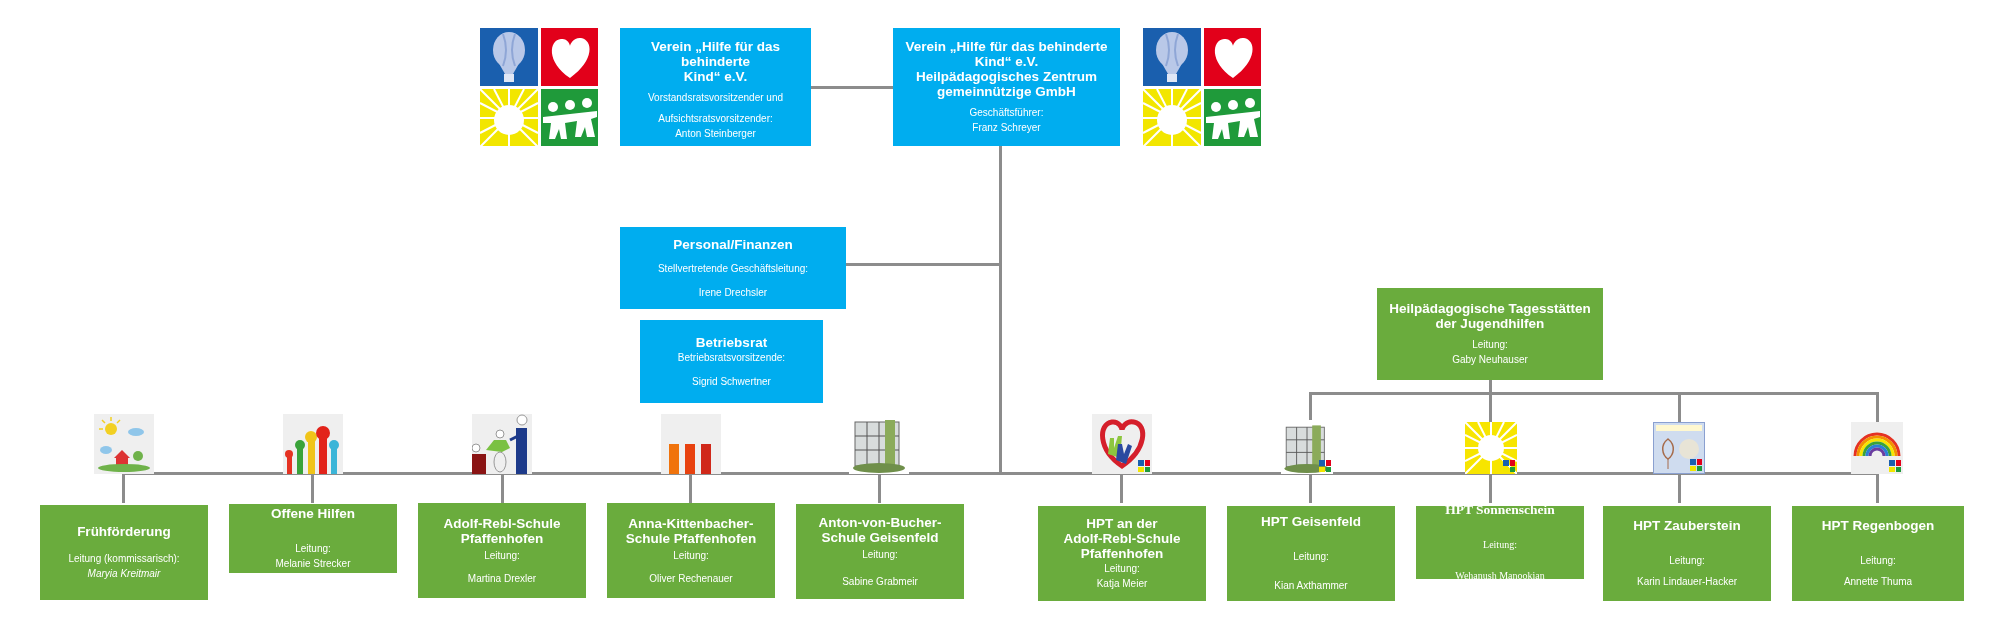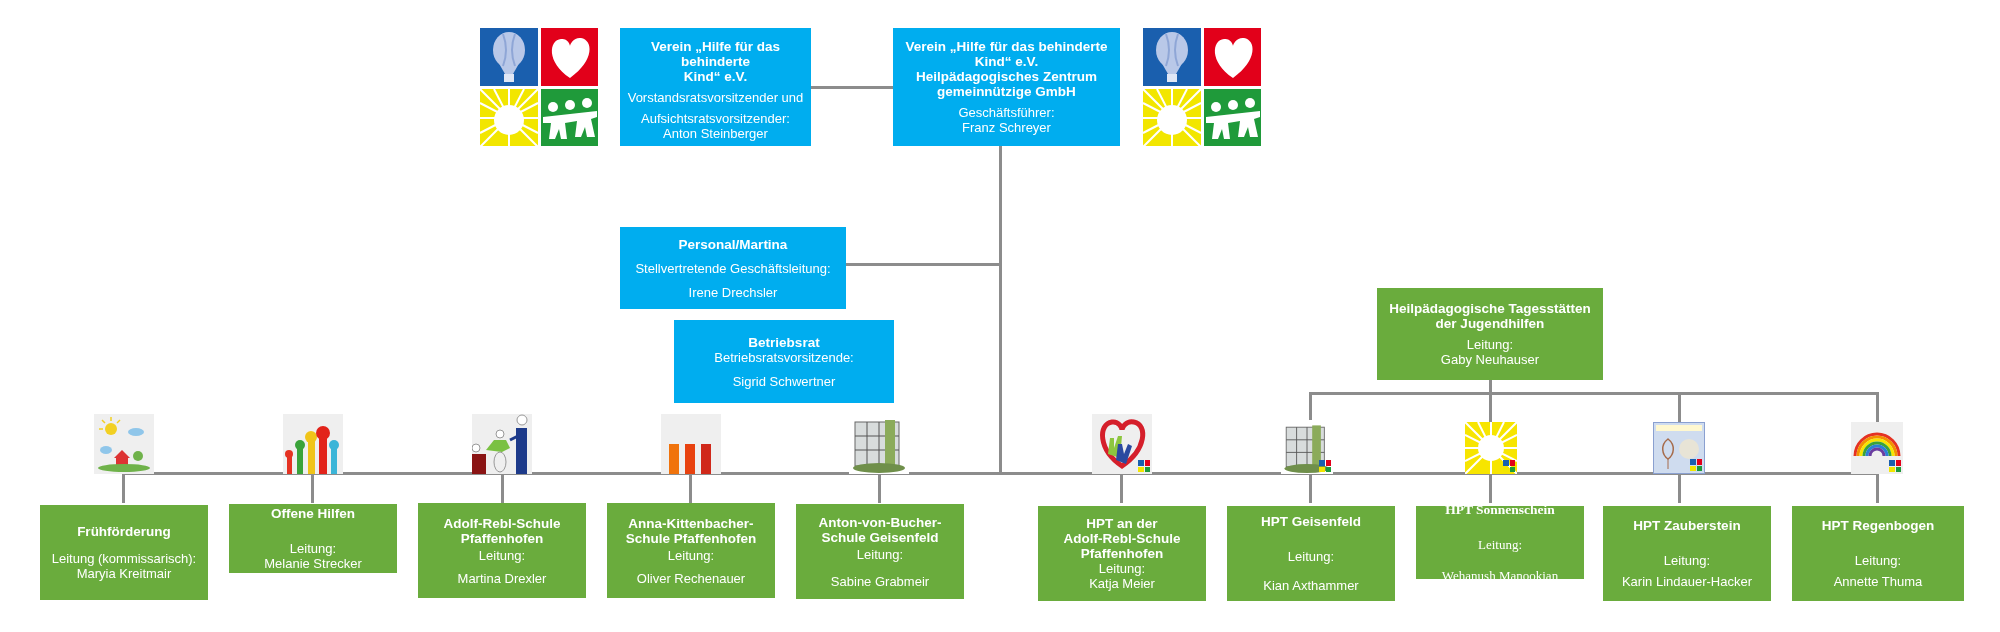--- a/index.html
+++ b/index.html
@@ -3,21 +3,21 @@
 <meta charset="utf-8">
 <style>
   html, body { margin:0; padding:0; background:#ffffff; }
   body { width:2000px; height:632px; position:relative; overflow:hidden;
          font-family:"Liberation Sans", sans-serif; }
   .box { position:absolute; color:#fff; text-align:center; box-sizing:border-box;
          display:flex; flex-direction:column; justify-content:center; align-items:center; }
   .blue { background:#00adef; }
   .green { background:#6aac3d; }
   .b { font-weight:bold; font-size:13.5px; line-height:15px; }
-  .r { font-size:13px; line-height:15px; }
+  .r { font-size:10px; line-height:15px; }
   .gap { margin-top:6px; }
   .line { position:absolute; background:#8c8c8c; }
   .logo { position:absolute; width:118px; height:118px; display:grid;
           grid-template-columns:1fr 1fr; grid-template-rows:1fr 1fr; gap:3px; }
   .logo > div { position:relative; overflow:hidden; }
   .q1 { background:#1a5fae; } .q2 { background:#e2001a; }
   .q3 { background:#f2e600; } .q4 { background:#1f9a3a; }
   .icon-img { position:absolute; width:60px; height:60px; background:#efefef; overflow:hidden; }
   .mini { position:absolute; right:2px; bottom:2px; width:12px; height:12px; display:grid;
           grid-template-columns:1fr 1fr; gap:1px; }
@@ -154,26 +154,26 @@
 <div class="box blue" style="left:893px;top:28px;width:227px;height:118px;">
   <div class="b">Verein „Hilfe für das behinderte</div>
   <div class="b">Kind“ e.V.</div>
   <div class="b">Heilpädagogisches Zentrum</div>
   <div class="b">gemeinnützige GmbH</div>
   <div class="r gap">Geschäftsführer:</div>
   <div class="r">Franz Schreyer</div>
 </div>
 
 <div class="box blue" style="left:620px;top:227px;width:226px;height:82px;">
-  <div class="b">Personal/Martina</div>
+  <div class="b">Personal/Finanzen</div>
   <div class="r gap" style="margin-top:9px;">Stellvertretende Geschäftsleitung:</div>
   <div class="r" style="margin-top:9px;">Irene Drechsler</div>
 </div>
 
-<div class="box blue" style="left:674px;top:320px;width:220px;height:83px;">
+<div class="box blue" style="left:640px;top:320px;width:183px;height:83px;">
   <div class="b">Betriebsrat</div>
   <div class="r">Betriebsratsvorsitzende:</div>
   <div class="r" style="margin-top:9px;">Sigrid Schwertner</div>
 </div>
 
 <div class="box green" style="left:1377px;top:288px;width:226px;height:92px;">
   <div class="b">Heilpädagogische Tagesstätten</div>
   <div class="b">der Jugendhilfen</div>
   <div class="r gap">Leitung:</div>
   <div class="r">Gaby Neuhauser</div>
@@ -340,21 +340,21 @@
       <span></span>
       <span></span>
       <span></span>
       <span></span>
     </div>
 </div>
 
 <div class="box green" style="left:40px;top:505px;width:168px;height:95px;">
   <div class="b">Frühförderung</div>
   <div class="r" style="margin-top:12px;">Leitung (kommissarisch):</div>
-  <div class="r" style="">Maryia Kreitmair</div>
+  <div class="r" style="font-style:italic;">Maryia Kreitmair</div>
 </div>
 <div class="box green" style="left:229px;top:504px;width:168px;height:69px;">
   <div class="b">Offene Hilfen</div>
   <div class="r" style="margin-top:20px;">Leitung:</div>
   <div class="r" style="">Melanie Strecker</div>
 </div>
 <div class="box green" style="left:418px;top:503px;width:168px;height:95px;">
   <div class="b">Adolf-Rebl-Schule</div>
   <div class="b">Pfaffenhofen</div>
   <div class="r" style="margin-top:2px;">Leitung:</div>

